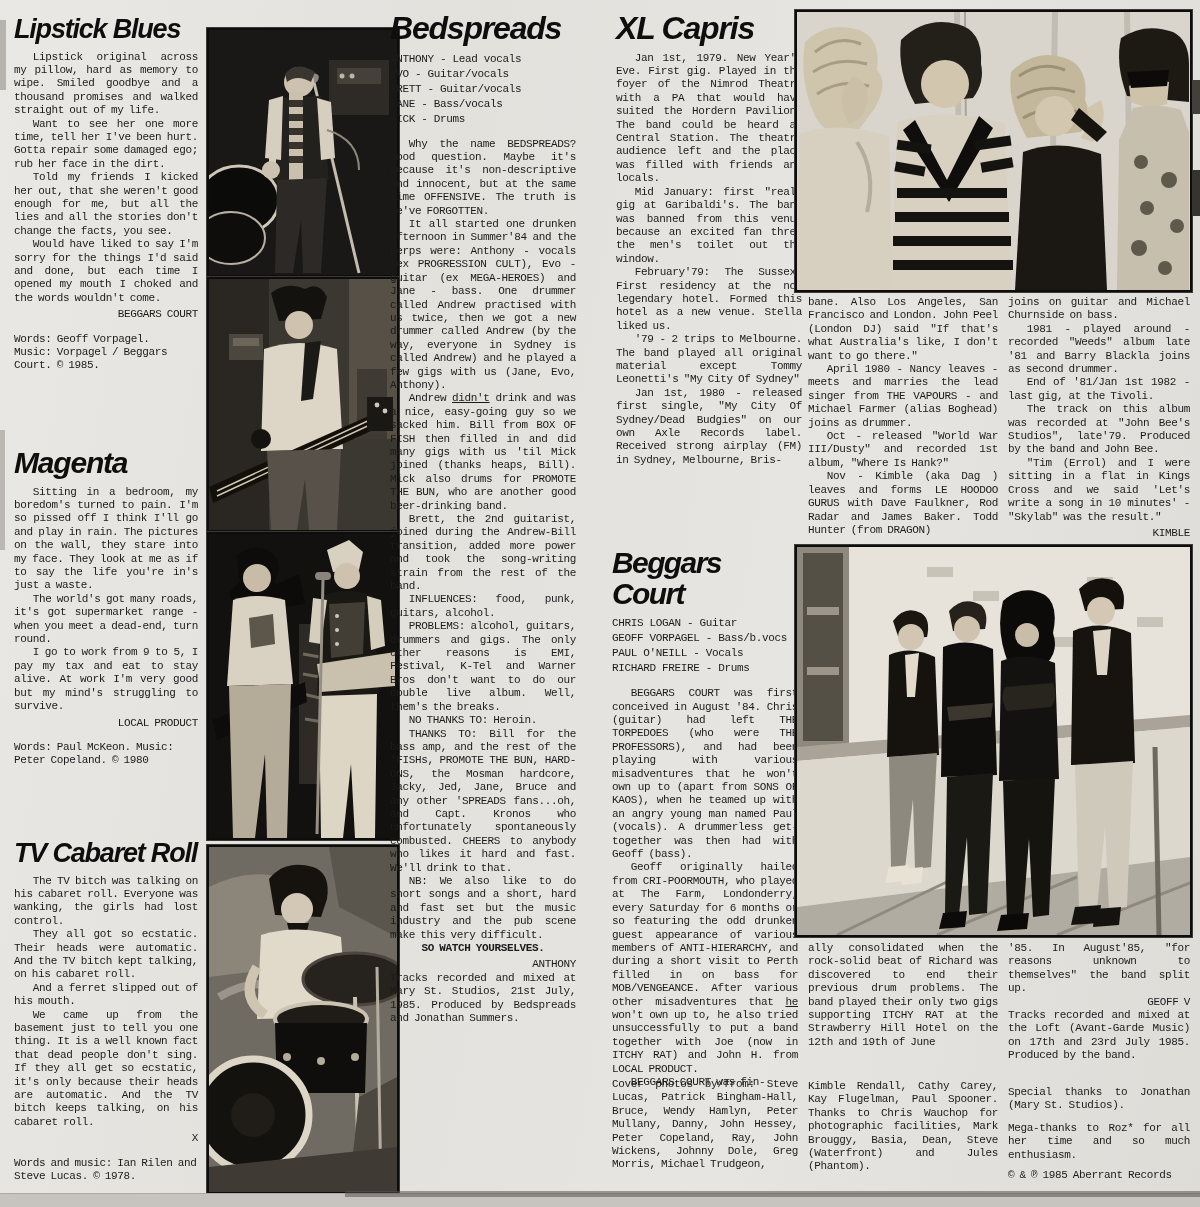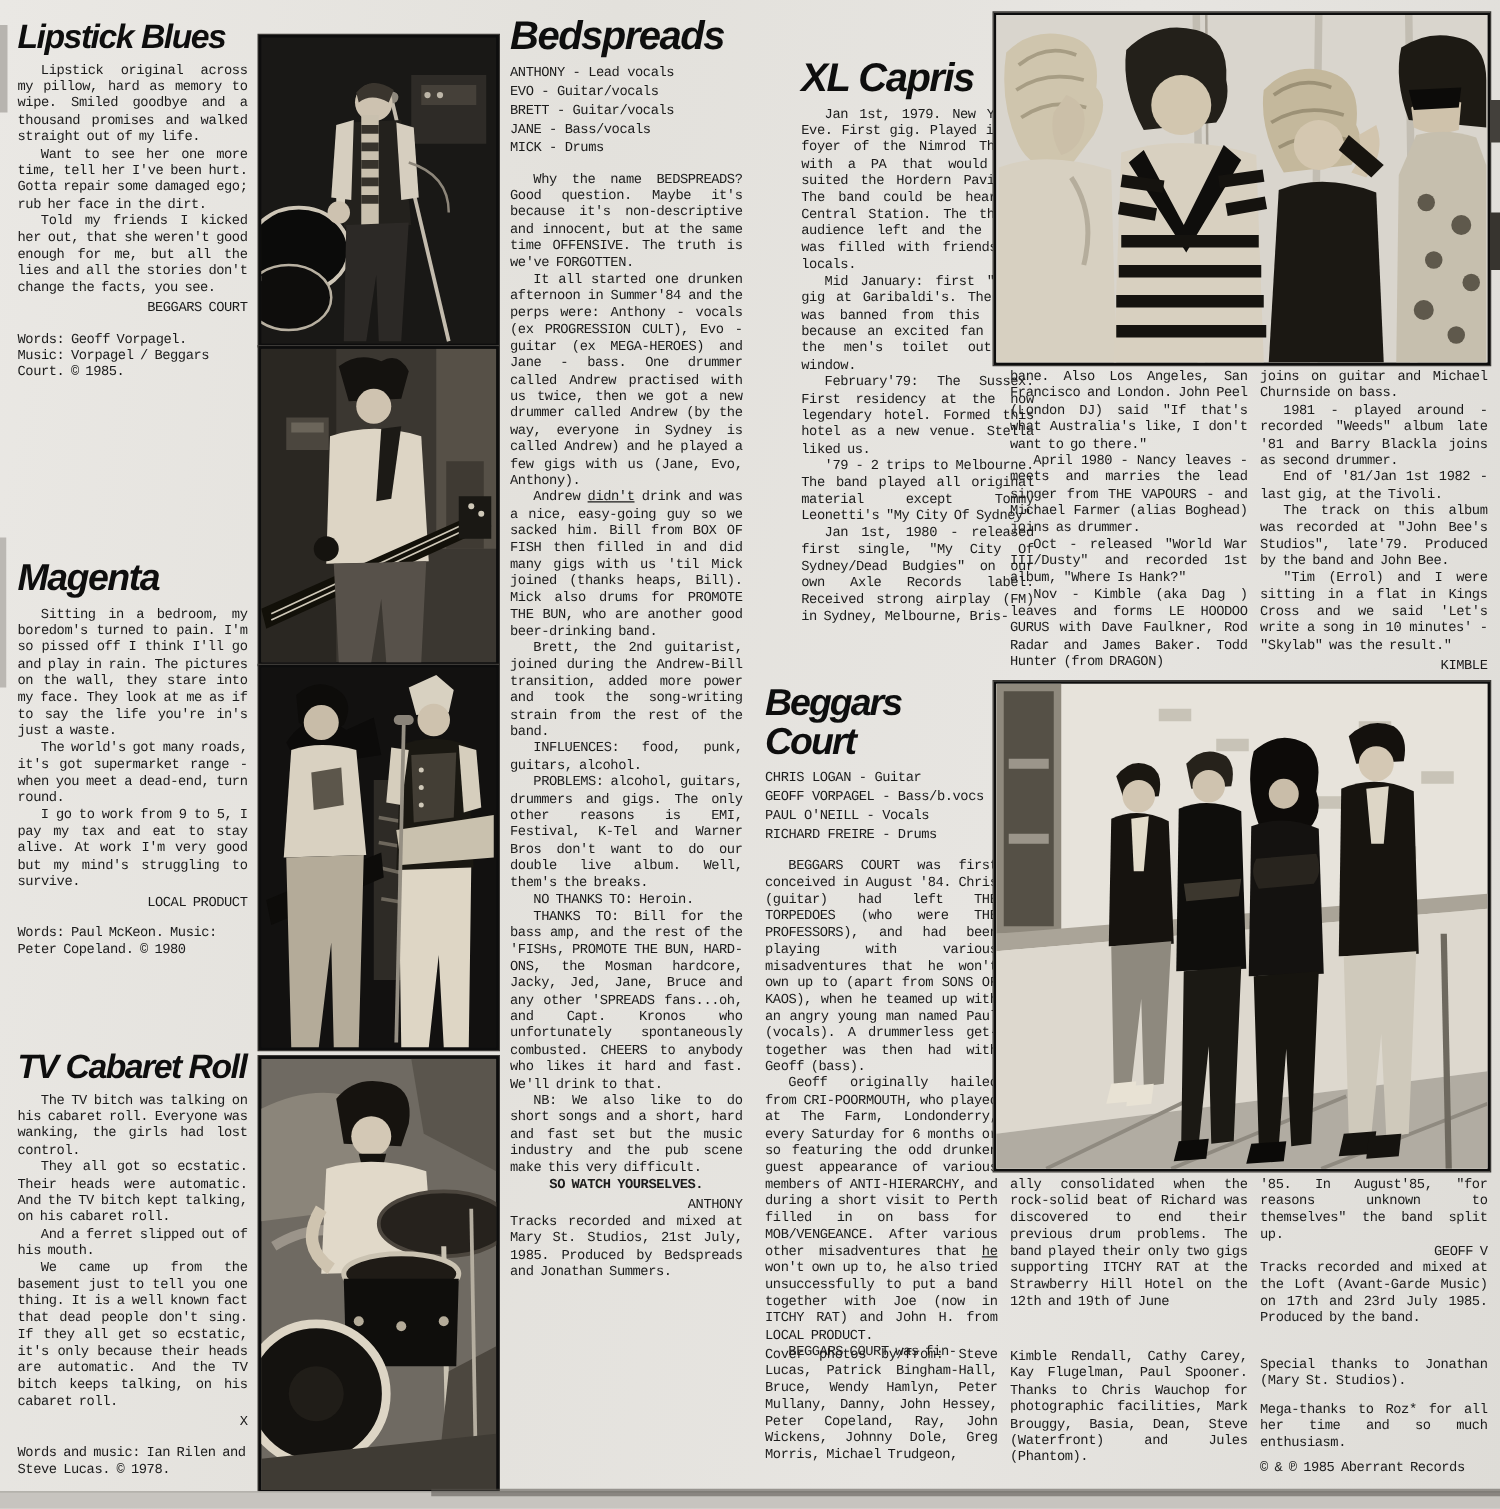--- a/index.html
+++ b/index.html
@@ -26,20 +26,21 @@
 </head>
 <body>
 
 <div class="page">
 
   <div class="sec body" style="left:14px;top:16px;width:184px;">
     <h1 class="head h27">Lipstick Blues</h1>
     <p>Lipstick original across my pillow, hard as memory to wipe.  Smiled goodbye and a thousand promises and walked straight out of my life.</p>
     <p>Want to see her one more time, tell her I've been hurt.  Gotta repair some damaged ego; rub her face in the dirt.</p>
     <p>Told my friends I kicked her out, that she weren't good enough for me, but all the lies and all the stories don't change the facts, you see.</p>
+    <p>Would have liked to say I'm sorry for the things I'd said and done, but each time I opened my mouth I choked and the words wouldn't come.</p>
     <p class="attr">BEGGARS COURT</p>
     <p class="credits">Words: Geoff Vorpagel.
 Music: Vorpagel / Beggars Court. © 1985.</p>
   </div>
 
   <div class="sec body" style="left:14px;top:448px;width:184px;">
     <h1 class="head h31">Magenta</h1>
     <p>Sitting in a bedroom, my boredom's turned to pain. I'm so pissed off I think I'll go and play in rain.  The pictures on the wall, they stare into my face.  They look at me as if to say the life you're in's just a waste.</p>
     <p>The world's got many roads, it's got supermarket range - when you meet a dead-end, turn round.</p>
     <p>I go to work from 9 to 5, I pay my tax and eat to stay alive.  At work I'm very good but my mind's struggling to survive.</p>
@@ -158,21 +159,21 @@
         <circle cx="112" cy="214" r="4" fill="#b4ab99"></circle>
         <circle cx="146" cy="210" r="4" fill="#b4ab99"></circle>
       <circle cx="44" cy="268" r="56" fill="#14120f" stroke="#ddd5c5" stroke-width="7"></circle>
       <circle cx="44" cy="268" r="22" fill="#201d18"></circle>
       <path d="M150 250 L188 230 L188 345 L140 345 Z" fill="#4c473f"></path>
       <line x1="168" y1="120" x2="172" y2="345" stroke="#b5aea0" stroke-width="3"></line>
       <path d="M0 320 L188 300 L188 345 L0 345 Z" fill="#3f3b34"></path>
     </svg>
   </div>
 
-  <div class="sec body" style="left:408px;top:12px;width:186px;">
+  <div class="sec body" style="left:390px;top:12px;width:186px;">
     <h1 class="head h33">Bedspreads</h1>
     <div class="members">
       <div>ANTHONY - Lead vocals</div>
       <div>EVO - Guitar/vocals</div>
       <div>BRETT - Guitar/vocals</div>
       <div>JANE - Bass/vocals</div>
       <div>MICK - Drums</div>
     </div>
     <p>Why the name BEDSPREADS? Good question.  Maybe it's because it's non-descriptive and innocent, but at the same time OFFENSIVE.  The truth is we've FORGOTTEN.</p>
     <p>It all started one drunken afternoon in Summer'84 and the perps were: Anthony - vocals (ex PROGRESSION CULT), Evo - guitar (ex MEGA-HEROES) and Jane - bass. One drummer called Andrew practised with us twice, then we got a new drummer called Andrew (by the way, everyone in Sydney is called Andrew) and he played a few gigs with us (Jane, Evo, Anthony).</p>
@@ -182,21 +183,21 @@
     <p>PROBLEMS: alcohol, guitars, drummers and gigs. The only other reasons is EMI, Festival, K-Tel and Warner Bros don't want to do our double live album.  Well, them's the breaks.</p>
     <p>NO THANKS TO: Heroin.</p>
     <p>THANKS TO: Bill for the bass amp, and the rest of the 'FISHs, PROMOTE THE BUN, HARD-ONS, the Mosman hardcore, Jacky, Jed, Jane, Bruce and any other 'SPREADS fans...oh, and Capt. Kronos who unfortunately spontaneously combusted.  CHEERS to anybody who likes it hard and fast.  We'll drink to that.</p>
     <p>NB: We also like to do short songs and a short, hard and fast set but the music industry and the pub scene make this very difficult.</p>
     <p class="center">SO WATCH YOURSELVES.</p>
     <p class="attr">ANTHONY</p>
     <p class="noindent">Tracks recorded and mixed at Mary St. Studios, 21st July, 1985.  Produced by Bedspreads and Jonathan Summers.</p>
   </div>
 
 
-  <div class="sec body" style="left:641px;top:12px;width:186px;margin-top:34px;">
+  <div class="sec body" style="left:616px;top:12px;width:186px;">
     <h1 class="head h33">XL Capris</h1>
     <p>Jan 1st, 1979. New Year's Eve.  First gig.  Played in the foyer of the Nimrod Theatre with a PA that would have suited the Hordern Pavilion.  The band could be heard at Central Station. The theatre audience left and the place was filled with friends and locals.</p>
     <p>Mid January: first "real" gig at Garibaldi's.  The band was banned from this venue because an excited fan threw the men's toilet out the window.</p>
     <p>February'79: The Sussex. First residency at the now legendary hotel.  Formed this hotel as a new venue. Stella liked us.</p>
     <p>'79 - 2 trips to Melbourne. The band played all original material except Tommy Leonetti's "My City Of Sydney"</p>
     <p>Jan 1st, 1980 - released first single, "My City Of Sydney/Dead Budgies" on our own Axle Records label. Received strong airplay (FM) in Sydney, Melbourne, Bris-</p>
   </div>
 
   <div class="sec body" style="left:612px;top:548px;width:186px;">
     <h1 class="head h31" style="letter-spacing:-1.6px;">Beggars Court</h1>

